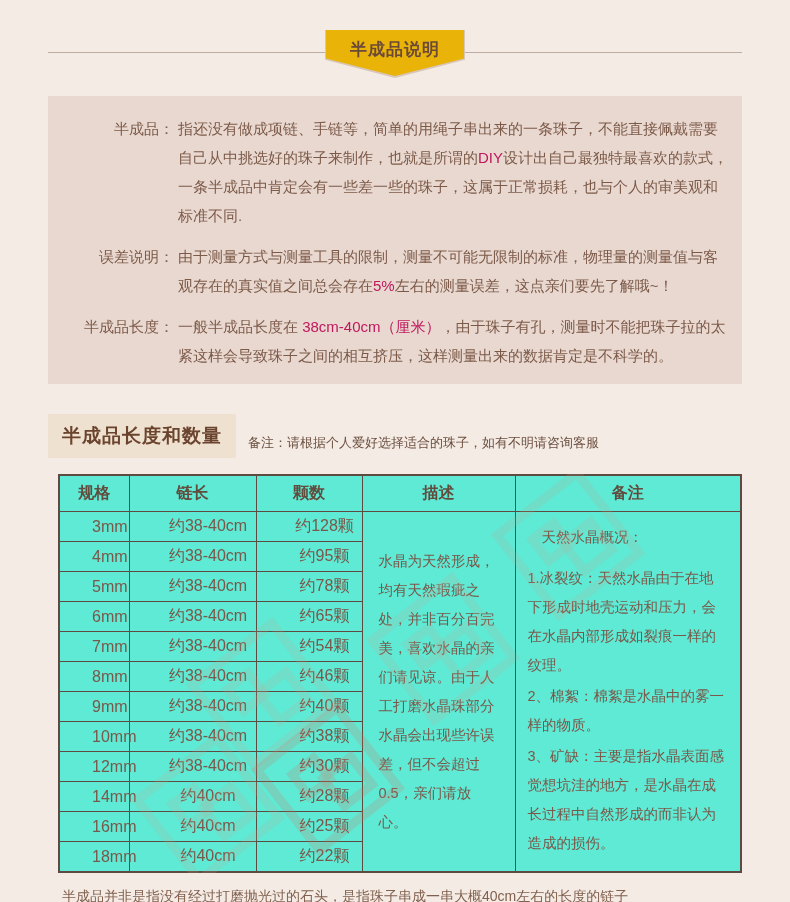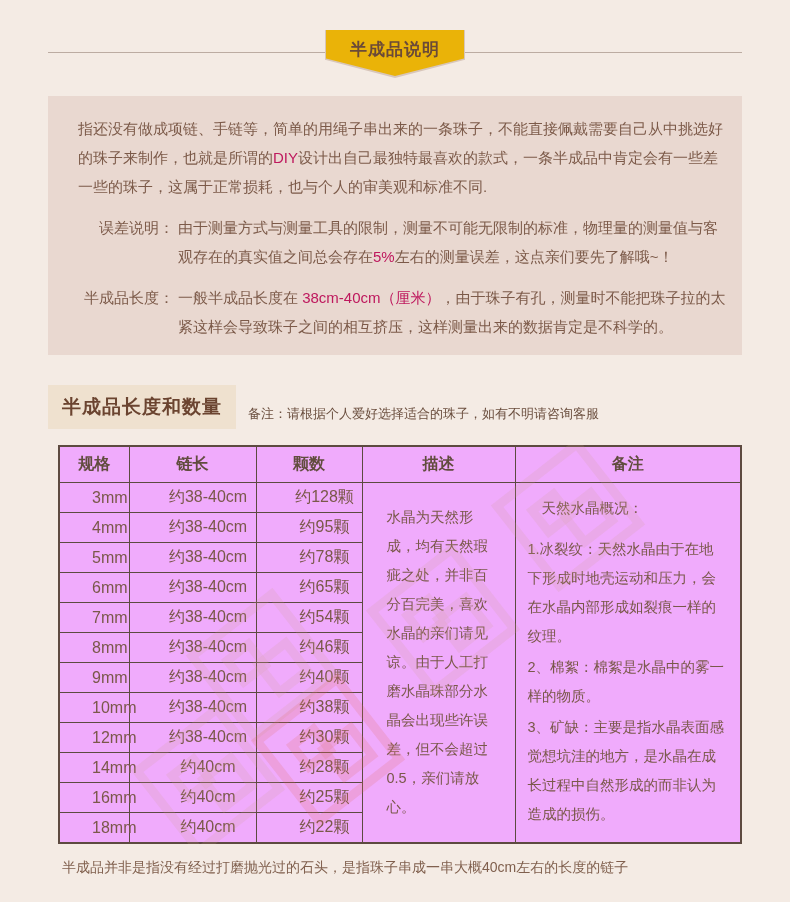--- a/index.html
+++ b/index.html
@@ -27,27 +27,27 @@
   .para-label{flex:0 0 100px;text-align:right;white-space:nowrap;color:#7c5a49;}
   .para-body{flex:1;margin-left:4px;color:#7c5a49;}
   .red{color:#be185d;}
   
   .section-row{margin:30px 48px 0 48px;display:flex;align-items:flex-end;}
   .section-title{background:#efe1cf;color:#6b4430;font-size:19px;font-weight:bold;
     padding:9px 14px;letter-spacing:1px;}
   .section-note{font-size:13px;color:#6b4f3f;margin:0 0 6px 12px;}
   
   .table-wrap{position:relative;margin:16px 48px 0 58px;width:682px;}
-  table{border-collapse:collapse;width:682px;background:#f0abfc;table-layout:fixed;}
+  table{border-collapse:collapse;width:682px;background:#5eead4;table-layout:fixed;}
   th,td{border:1px solid #5d4a40;text-align:center;color:#7a584a;}
   table{border:2px solid #5d4a40;}
   th{height:33px;font-size:16px;font-weight:600;color:#614c3e;}
   td{height:27px;font-size:16px;padding-left:32px;}
   td.desc-cell,td.remark-cell{vertical-align:middle;text-align:left;font-size:14.5px;line-height:29px;}
-  td.desc-cell{padding:6px 24px;}
+  td.desc-cell{padding:6px 16px;}
   td.remark-cell{padding:6px 12px;}
   .remark-title{margin-bottom:12px;margin-left:14px;}
   .remark-item{margin-bottom:2px;}
   
   .watermark{position:absolute;inset:0;pointer-events:none;overflow:hidden;}
   .wm-glyph{position:absolute;transform:rotate(-38deg);opacity:.55;}
   .wm-sq{border:9px solid rgba(206,160,140,.30);width:92px;height:92px;position:relative;}
   .wm-sq::before{content:"";position:absolute;left:16px;top:16px;right:40px;bottom:40px;
     border:9px solid rgba(206,160,140,.30);}
   .wm-sq::after{content:"";position:absolute;right:10px;bottom:10px;width:26px;height:26px;
@@ -66,20 +66,21 @@
   <div class="ribbon-wrap">
     <div class="ribbon-back"></div>
     <div class="ribbon-front">
       <span>半成品说明</span>
     </div>
   </div>
 </div>
 
 <div class="intro-box">
   <div class="para">
+    <div class="para-label">半成品：</div>
     <div class="para-body"><span>指还没有做成项链、手链等，简单的用绳子串出来的一条珠子，不能直接佩戴需要自己从中挑选好的珠子来制作，也就是所谓的</span><span class="red">DIY</span><span>设计出自己最独特最喜欢的款式，一条半成品中肯定会有一些差一些的珠子，这属于正常损耗，也与个人的审美观和标准不同.</span></div>
   </div>
   <div class="para">
     <div class="para-label">误差说明：</div>
     <div class="para-body"><span>由于测量方式与测量工具的限制，测量不可能无限制的标准，物理量的测量值与客观存在的真实值之间总会存在</span><span class="red">5%</span><span>左右的测量误差，这点亲们要先了解哦~！</span></div>
   </div>
   <div class="para">
     <div class="para-label">半成品长度：</div>
     <div class="para-body"><span>一般半成品长度在 </span><span class="red">38cm-40cm（厘米）</span><span>，由于珠子有孔，测量时不能把珠子拉的太紧这样会导致珠子之间的相互挤压，这样测量出来的数据肯定是不科学的。</span></div>
   </div>

